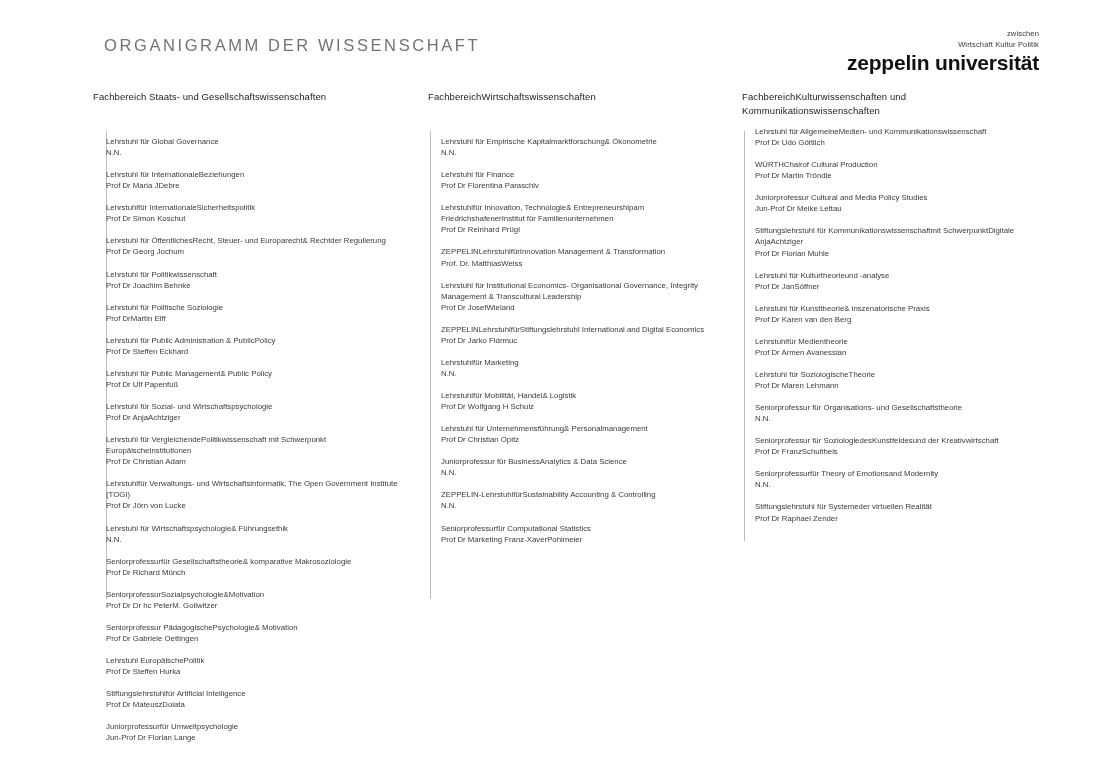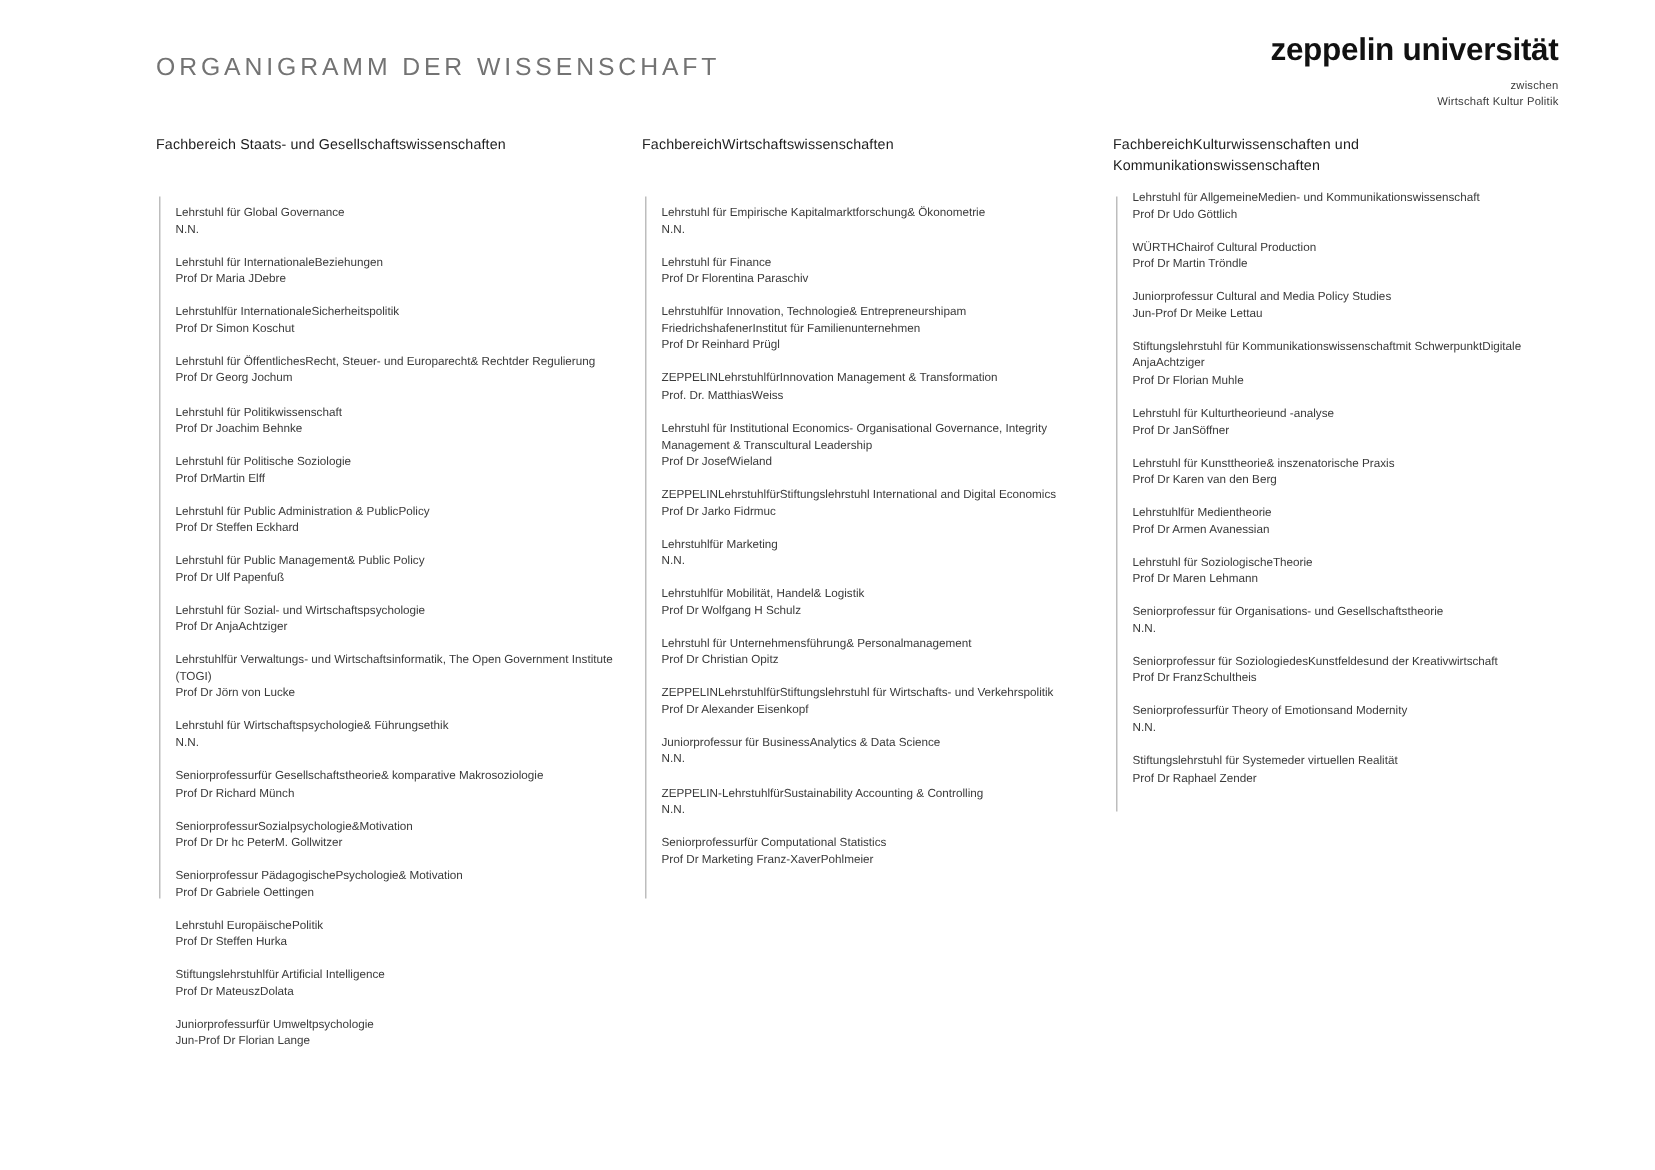--- a/index.html
+++ b/index.html
@@ -47,21 +47,21 @@
     color: #3a3a3a;
     line-height: 1.45;
     letter-spacing: 0.15px;
   }
 
   
   .col {
     position: absolute;
     top: 90px;
   }
-  .col-1 { left: 104px; width: 310px; }
+  .col-1 { left: 93px; width: 310px; }
   .col-2 { left: 428px; width: 300px; }
   .col-3 { left: 742px; width: 300px; }
 
   .col-head {
     font-size: 9.5px;
     color: #1d1d1d;
     line-height: 1.5;
     letter-spacing: 0.1px;
     min-height: 32px;
   }
@@ -97,25 +97,25 @@
   #divider-1 { left: 106px; top: 131px; height: 468px; }
   #divider-2 { left: 430px; top: 131px; height: 468px; }
   #divider-3 { left: 744px; top: 131px; height: 410px; }
 </style>
 </head>
 <body>
 
 <div id="page-title">ORGANIGRAMM DER WISSENSCHAFT</div>
 
 <div id="brand">
-  <div id="brand-name">zeppelin universität</div>
   <div id="brand-sub">
     <div>zwischen</div>
     <div>Wirtschaft Kultur Politik</div>
   </div>
+  <div id="brand-name">zeppelin universität</div>
 </div>
 
 <div class="divider" id="divider-1"></div>
 <div class="divider" id="divider-2"></div>
 <div class="divider" id="divider-3"></div>
 
 <div class="col col-1">
   <div class="col-head">Fachbereich Staats- und Gesellschaftswissenschaften</div>
   <div class="entries">
       <div class="entry">
@@ -148,20 +148,24 @@
       </div>
       <div class="entry">
         <div class="entry-title">Lehrstuhl für Public Management&amp; Public Policy</div>
         <div class="entry-person">Prof Dr Ulf Papenfuß</div>
       </div>
       <div class="entry">
         <div class="entry-title">Lehrstuhl für Sozial- und Wirtschaftspsychologie</div>
         <div class="entry-person">Prof Dr AnjaAchtziger</div>
       </div>
       <div class="entry">
+        <div class="entry-title">Lehrstuhl für VergleichendePolitikwissenschaft mit Schwerpunkt EuropäischeInstitutionen</div>
+        <div class="entry-person">Prof Dr Christian Adam</div>
+      </div>
+      <div class="entry">
         <div class="entry-title">Lehrstuhlfür Verwaltungs- und Wirtschaftsinformatik, The Open Government Institute (TOGI)</div>
         <div class="entry-person">Prof Dr Jörn von Lucke</div>
       </div>
       <div class="entry">
         <div class="entry-title">Lehrstuhl für Wirtschaftspsychologie&amp; Führungsethik</div>
         <div class="entry-person">N.N.</div>
       </div>
       <div class="entry">
         <div class="entry-title">Seniorprofessurfür Gesellschaftstheorie&amp; komparative Makrosoziologie</div>
         <div class="entry-person">Prof Dr Richard Münch</div>
@@ -222,24 +226,20 @@
       </div>
       <div class="entry">
         <div class="entry-title">Lehrstuhlfür Mobilität, Handel&amp; Logistik</div>
         <div class="entry-person">Prof Dr Wolfgang H Schulz</div>
       </div>
       <div class="entry">
         <div class="entry-title">Lehrstuhl für Unternehmensführung&amp; Personalmanagement</div>
         <div class="entry-person">Prof Dr Christian Opitz</div>
       </div>
       <div class="entry">
-        <div class="entry-title">ZEPPELINLehrstuhlfürStiftungslehrstuhl für Wirtschafts- und Verkehrspolitik</div>
-        <div class="entry-person">Prof Dr Alexander Eisenkopf</div>
-      </div>
-      <div class="entry">
         <div class="entry-title">Juniorprofessur für BusinessAnalytics &amp; Data Science</div>
         <div class="entry-person">N.N.</div>
       </div>
       <div class="entry">
         <div class="entry-title">ZEPPELIN-LehrstuhlfürSustainability Accounting &amp; Controlling</div>
         <div class="entry-person">N.N.</div>
       </div>
       <div class="entry">
         <div class="entry-title">Seniorprofessurfür Computational Statistics</div>
         <div class="entry-person">Prof Dr Marketing Franz-XaverPohlmeier</div>

